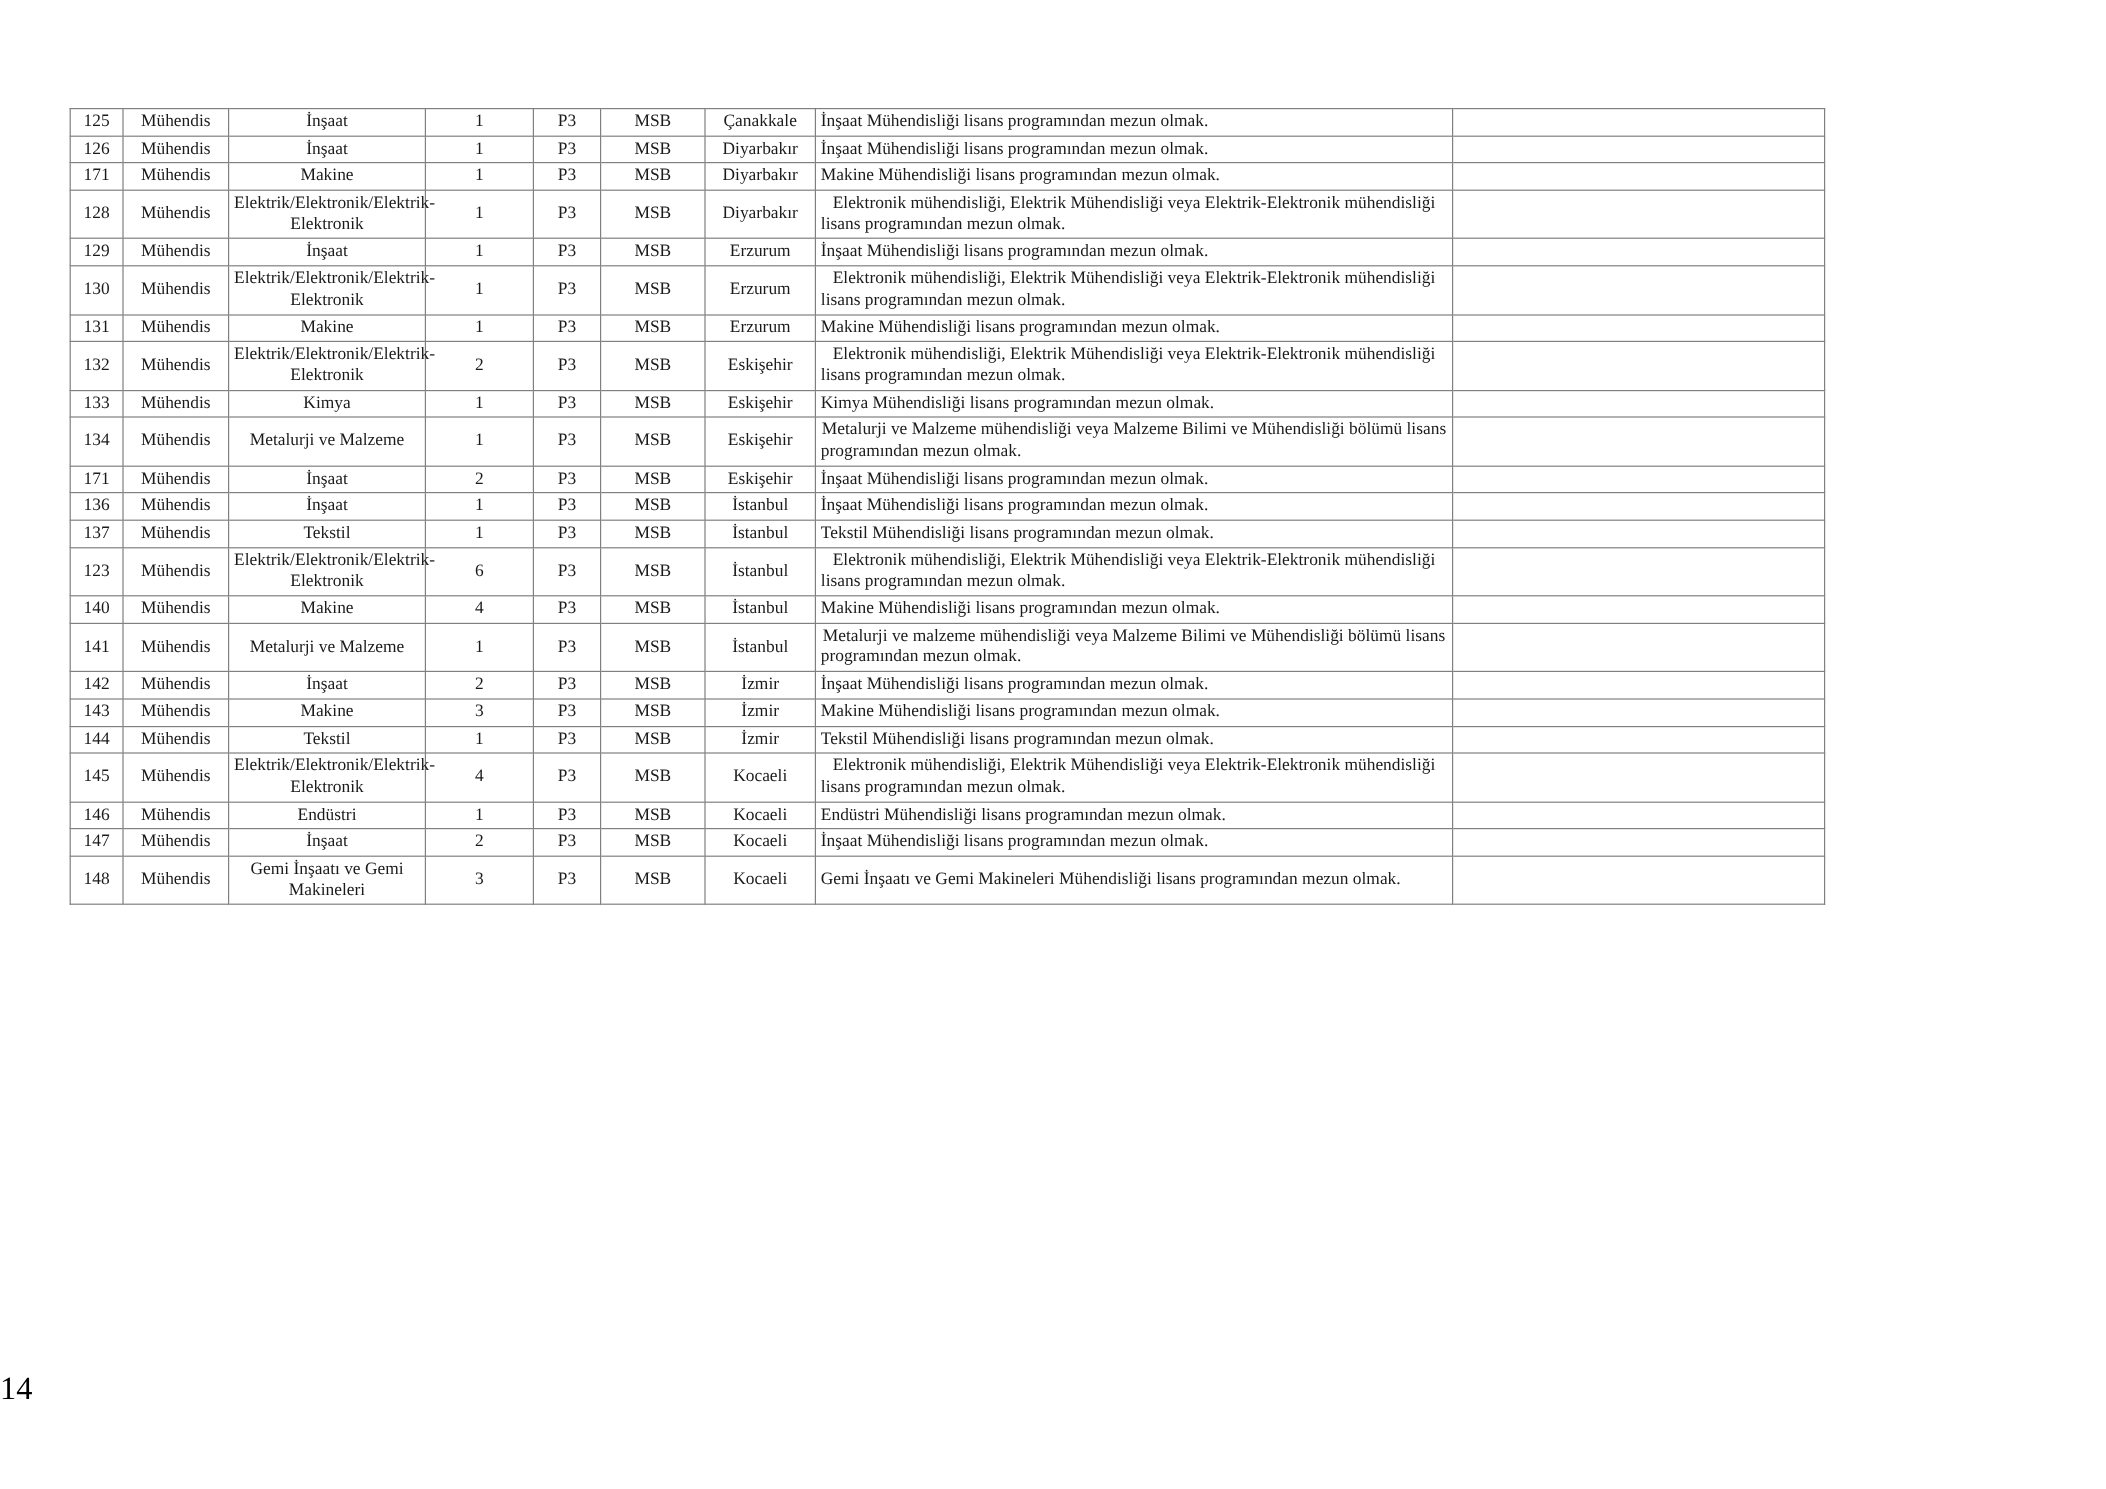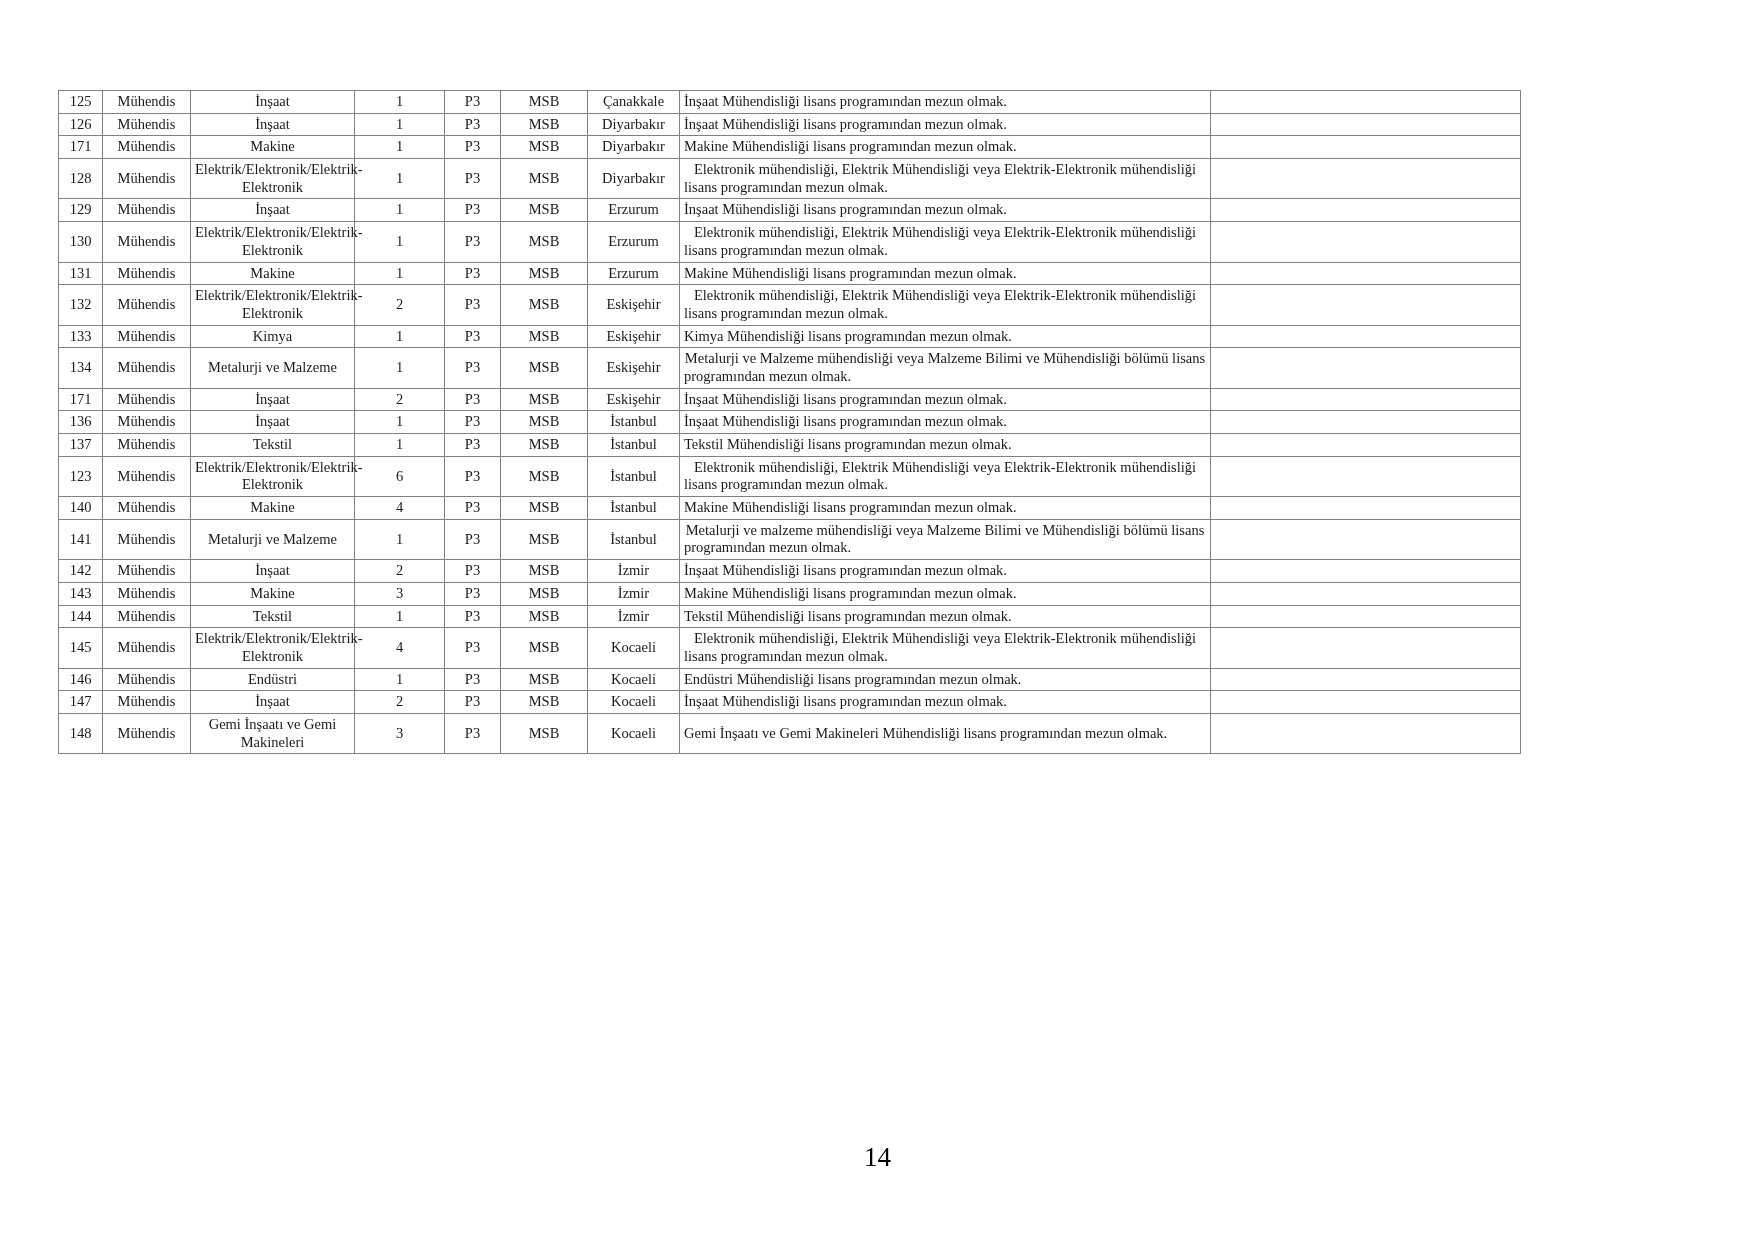--- a/index.html
+++ b/index.html
@@ -63,21 +63,21 @@
   }
   td.extra { background: #ffffff; }
 
   .rowcell-num { font-size: 14.5px; }
 
   .page-number {
     position: absolute;
     left: 0;
     top: 1142px;
     width: 1755px;
-    text-align: center;
+    text-align: left;
     font-size: 27px;
     font-family: "Liberation Serif", "DejaVu Serif", serif;
     color: #000000;
   }
 </style>
 </head>
 <body>
 
 <div class="page">
 

